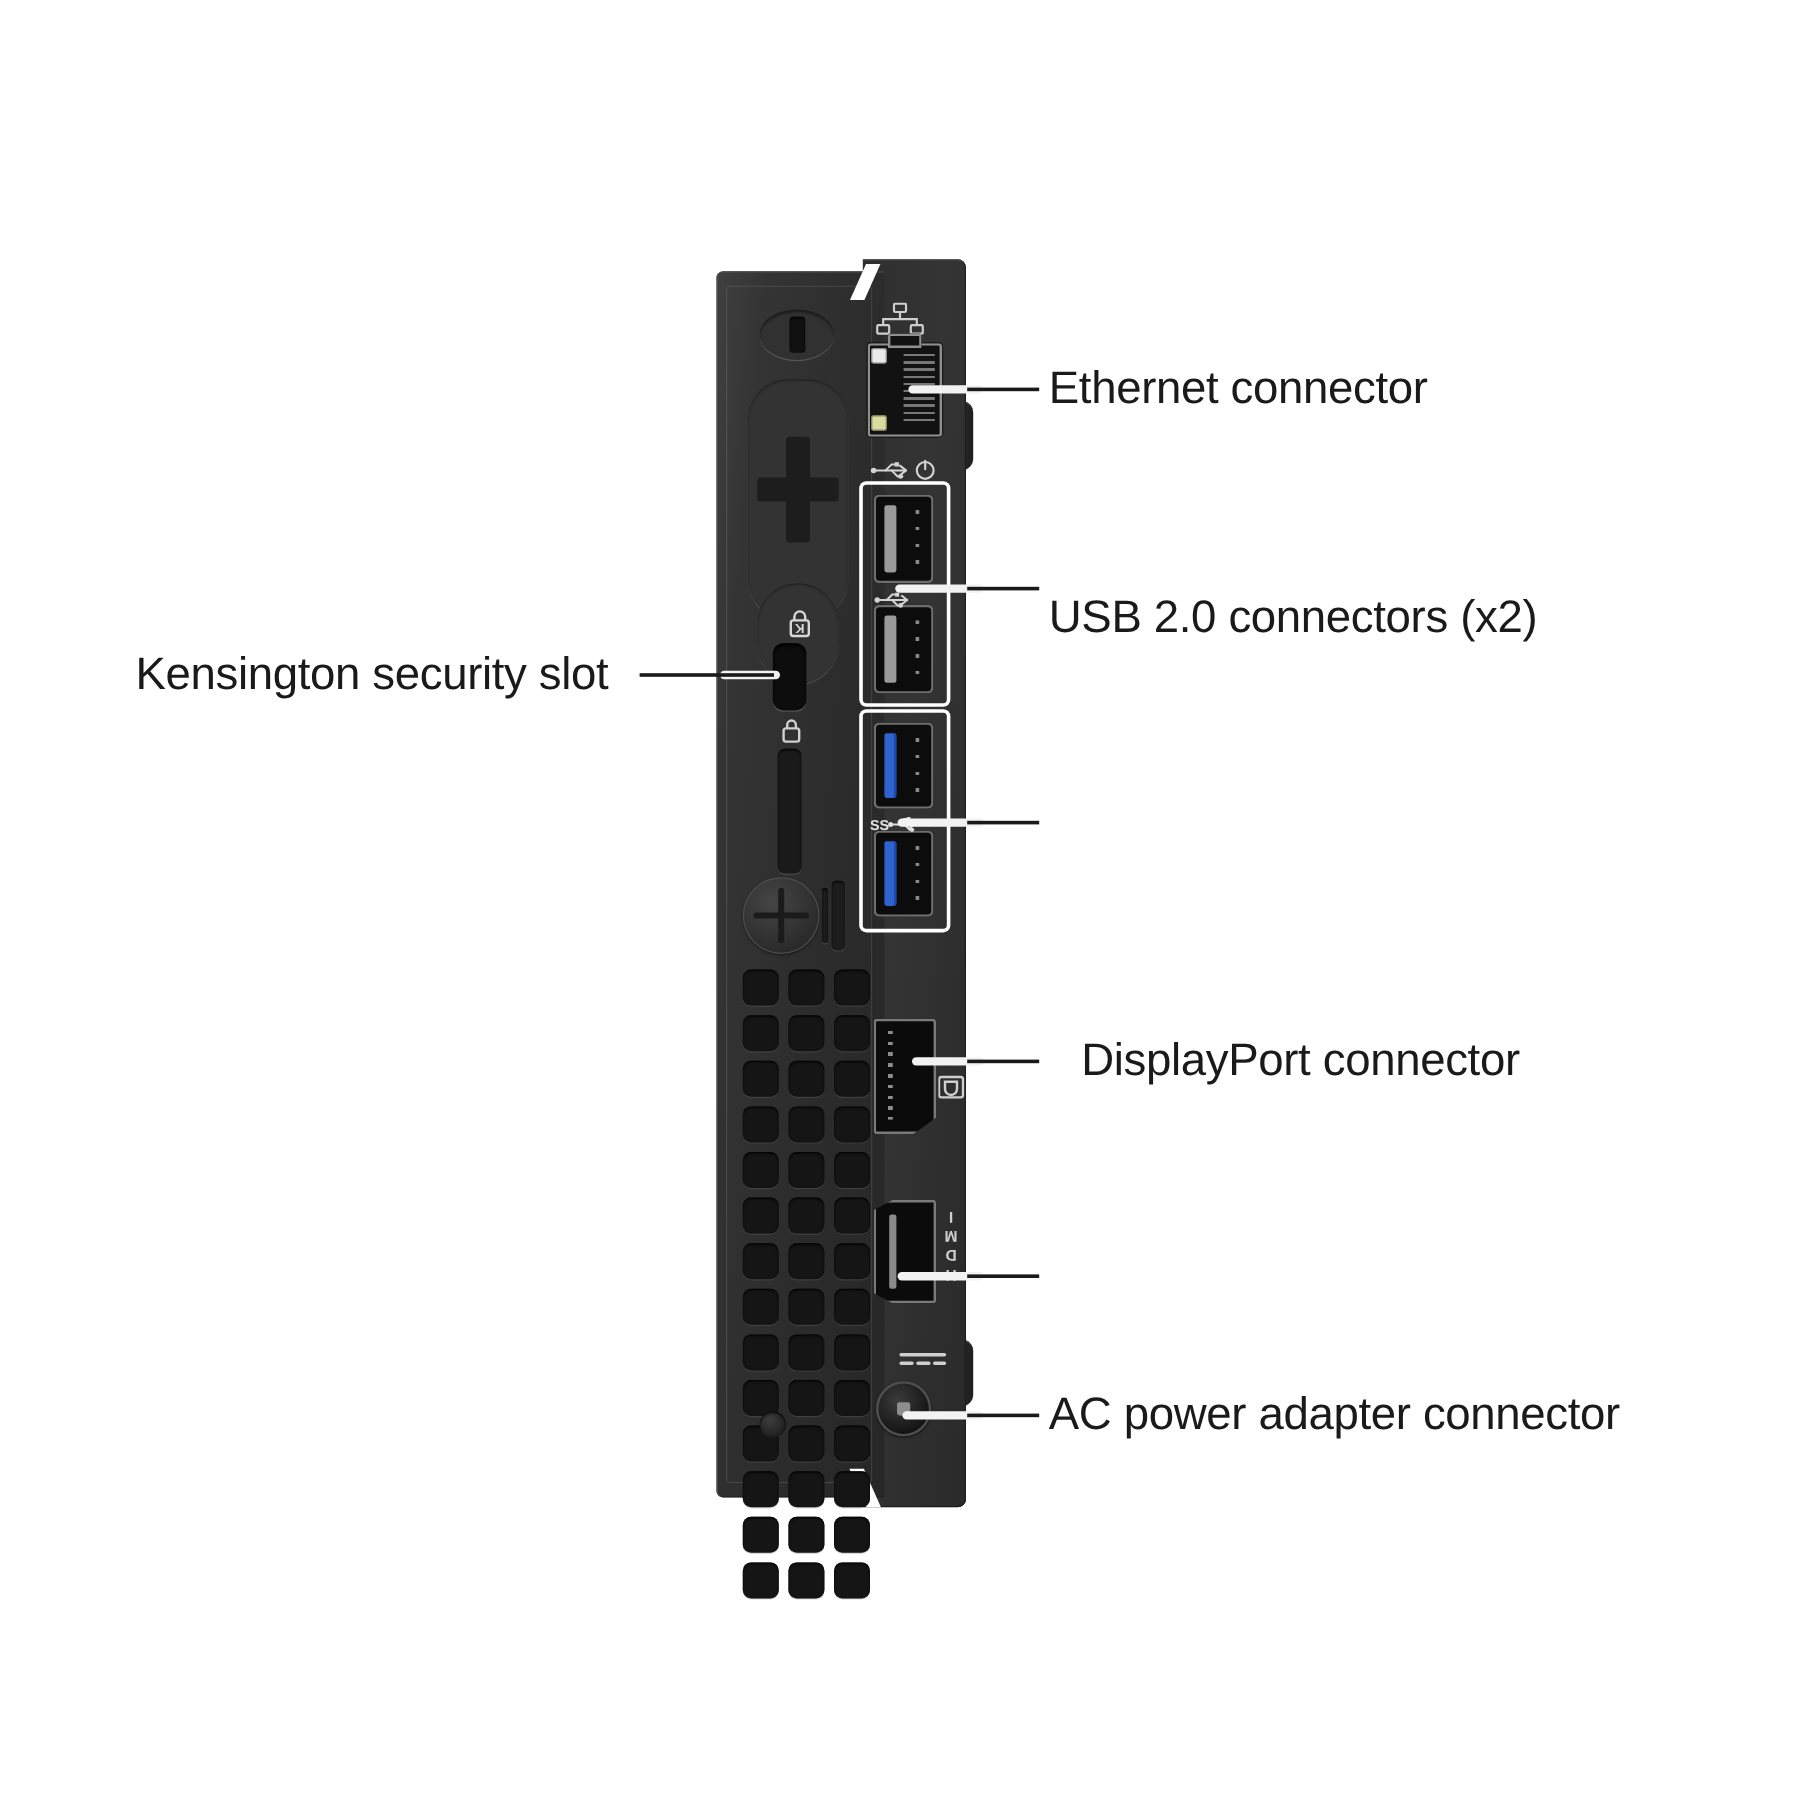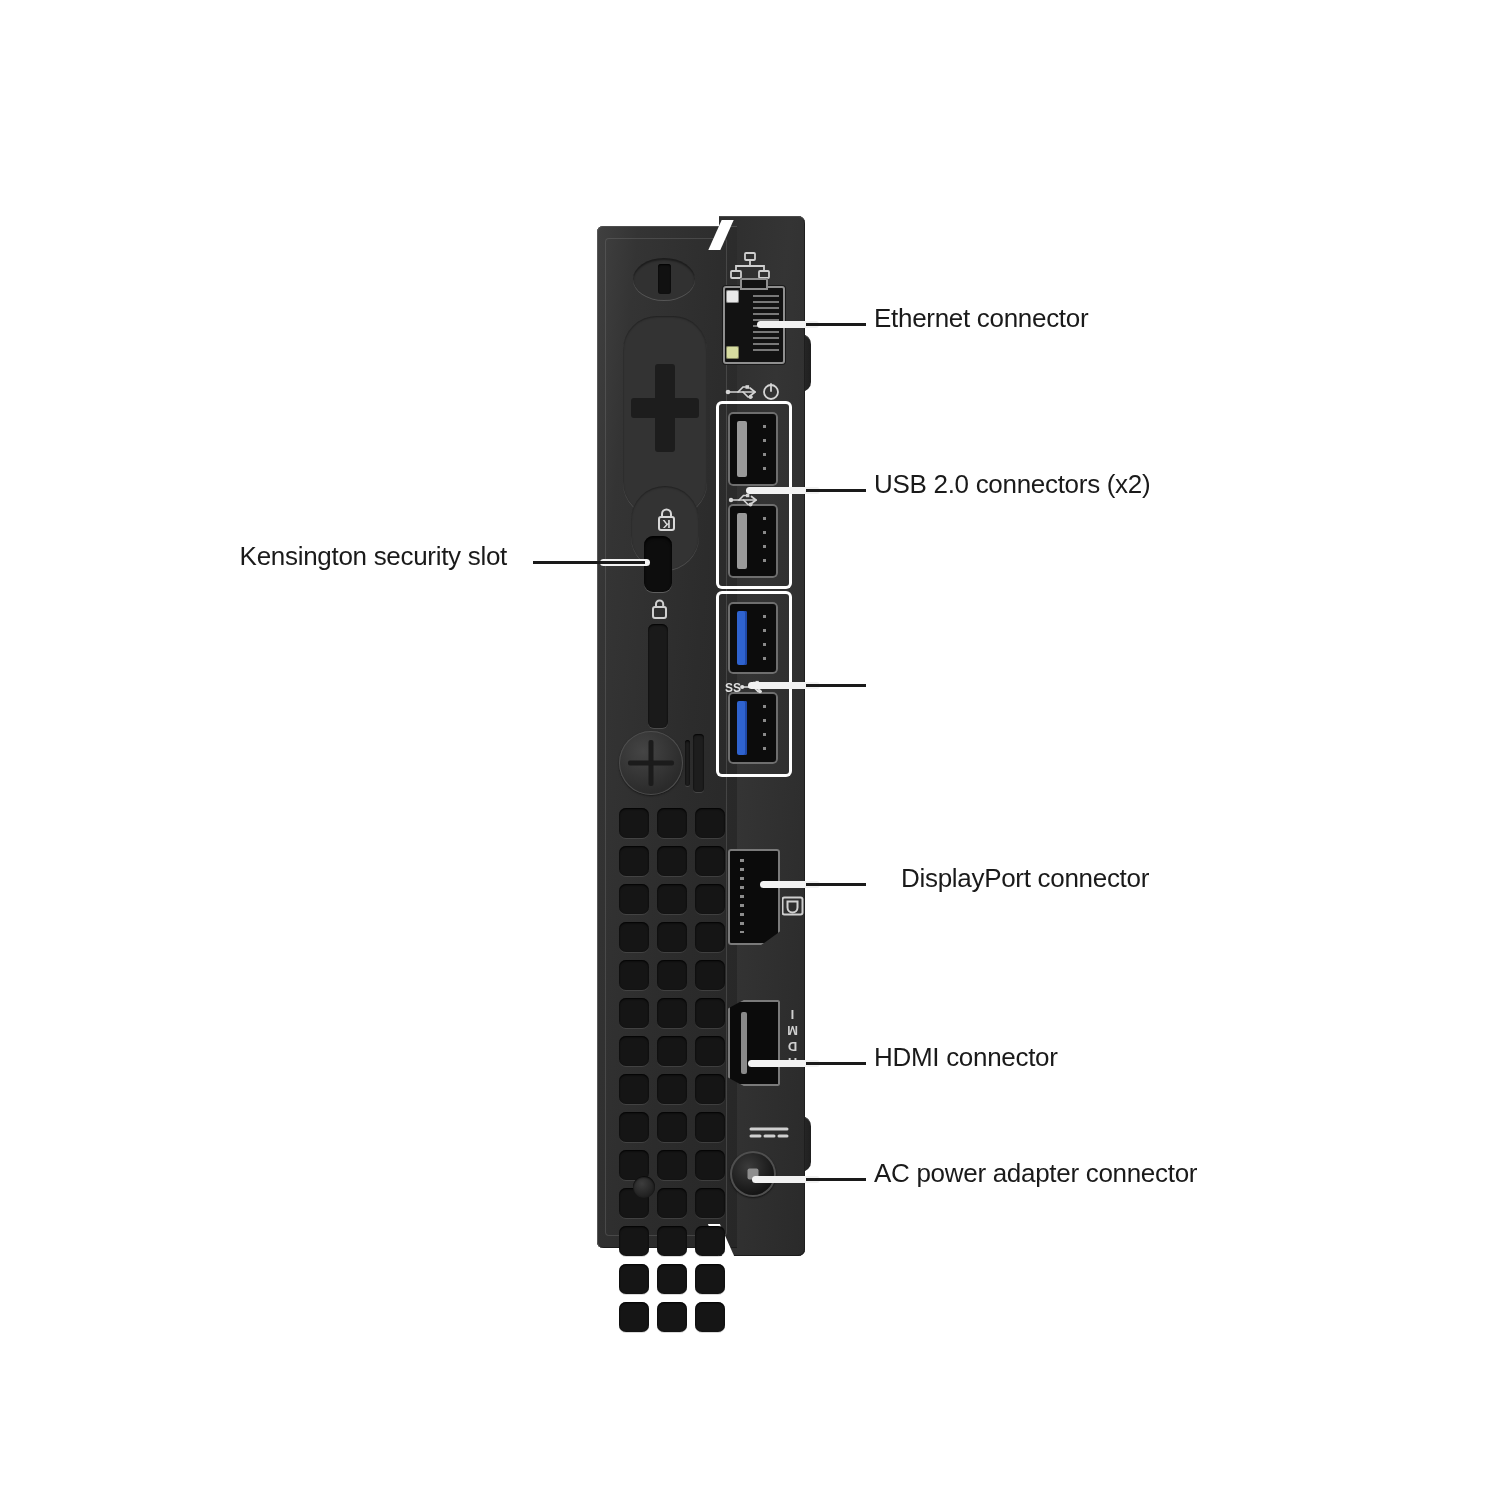--- a/index.html
+++ b/index.html
@@ -20,21 +20,21 @@
     position: absolute;
     inset: 0;
     width: 1500px;
     height: 1499px;
   }
 
   
   .callout-label {
     position: absolute;
     font-family: "Liberation Sans", sans-serif;
-    font-size: 26px;
+    font-size: 38px;
     font-weight: 400;
     color: #1a1a1a;
     white-space: nowrap;
     letter-spacing: -0.3px;
     line-height: 1;
   }
   .callout-label.right { text-align: left; }
   .callout-label.left  { text-align: right; }
 
   
@@ -524,24 +524,23 @@
   <div class="leader" style="left:806px; top:1062px; width:60px;"></div>
 
   <div class="leader onchassis" style="left:752px; top:1176px; width:68px;"></div>
   <div class="leader" style="left:806px; top:1178px; width:60px;"></div>
 
   <div class="leader onchassis" style="left:600px; top:559px; width:50px;"></div>
   <div class="leader" style="left:533px; top:561px; width:112px;"></div>
 
   <div class="callout-label right" style="left:874px; top:305px;">Ethernet connector</div>
 
-  <div class="callout-label right" style="left:874px; top:471px;text-align:center;">USB 2.0 connectors (x2)</div>
+  <div class="callout-label right" style="left:874px; top:496px;text-align:center;">USB 2.0 connectors (x2)</div>
 
 
   <div class="callout-label right" style="left:874px; top:865px;margin-left:27px;">DisplayPort connector</div>
 
-  <div class="callout-label right" style="left:874px; top:1044px;">HDMI connector</div>
 
   <div class="callout-label right" style="left:874px; top:1160px;">AC power adapter connector</div>
 
   <div class="callout-label left" style="right:993px; top:543px;">Kensington security slot</div>
 
 </div>
 
 </body></html>

